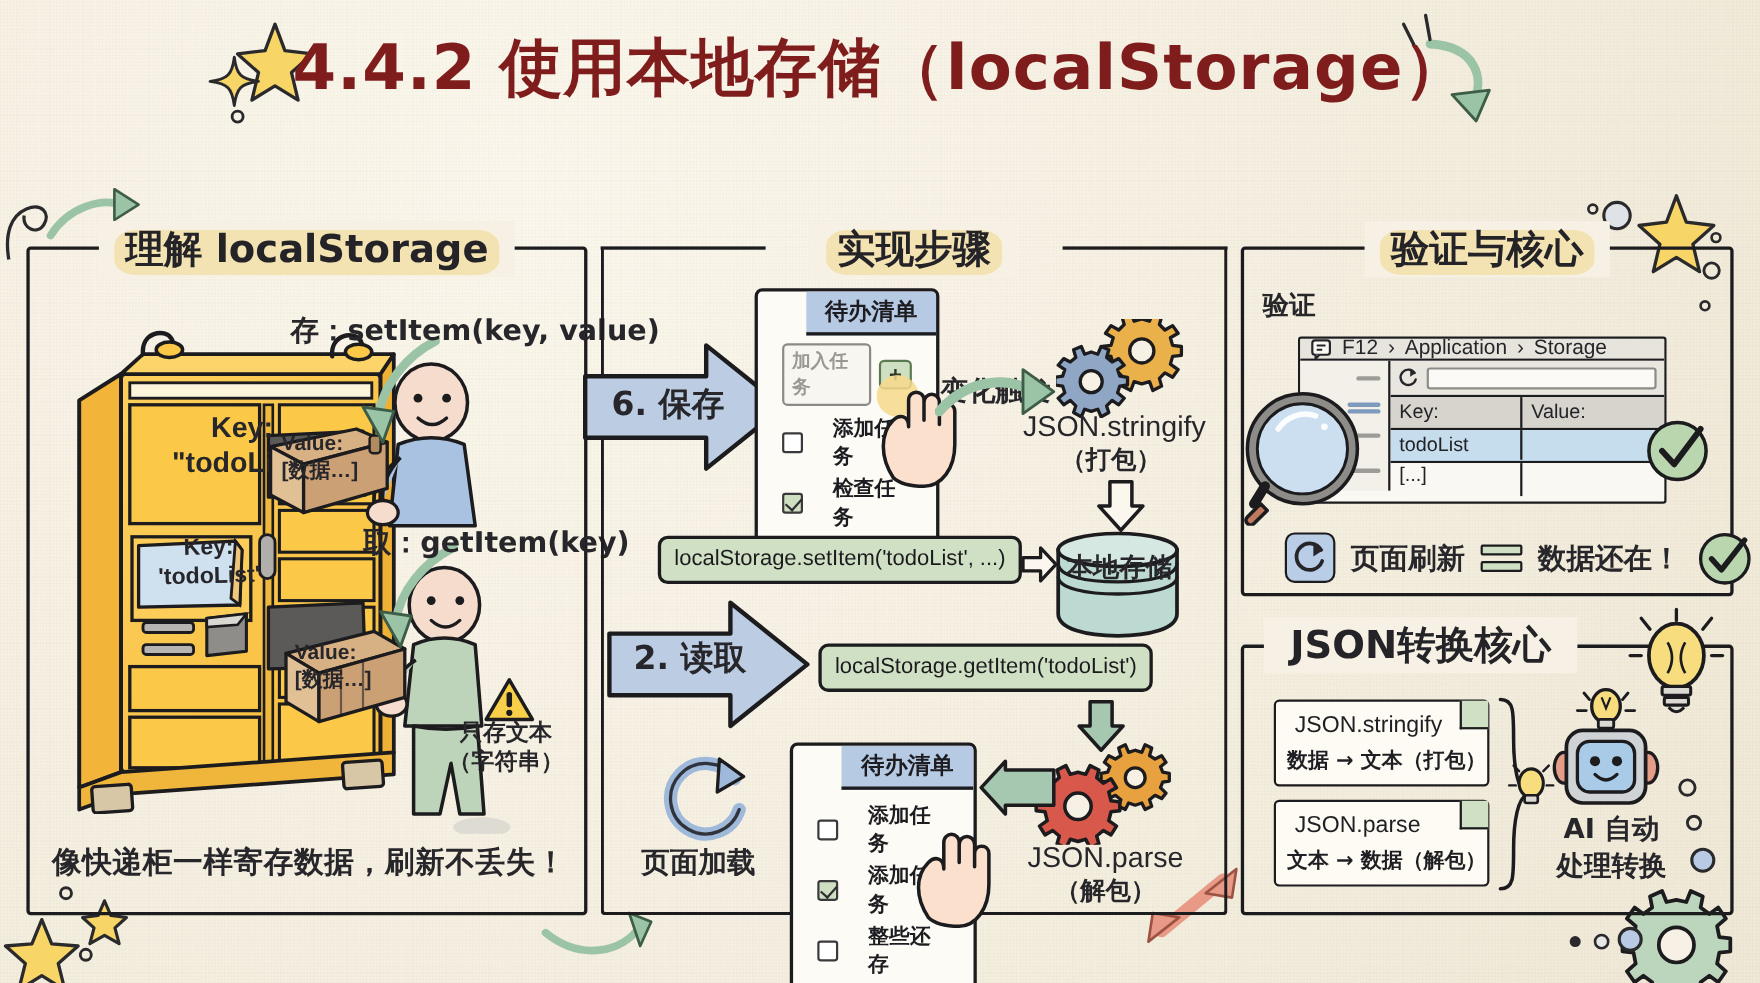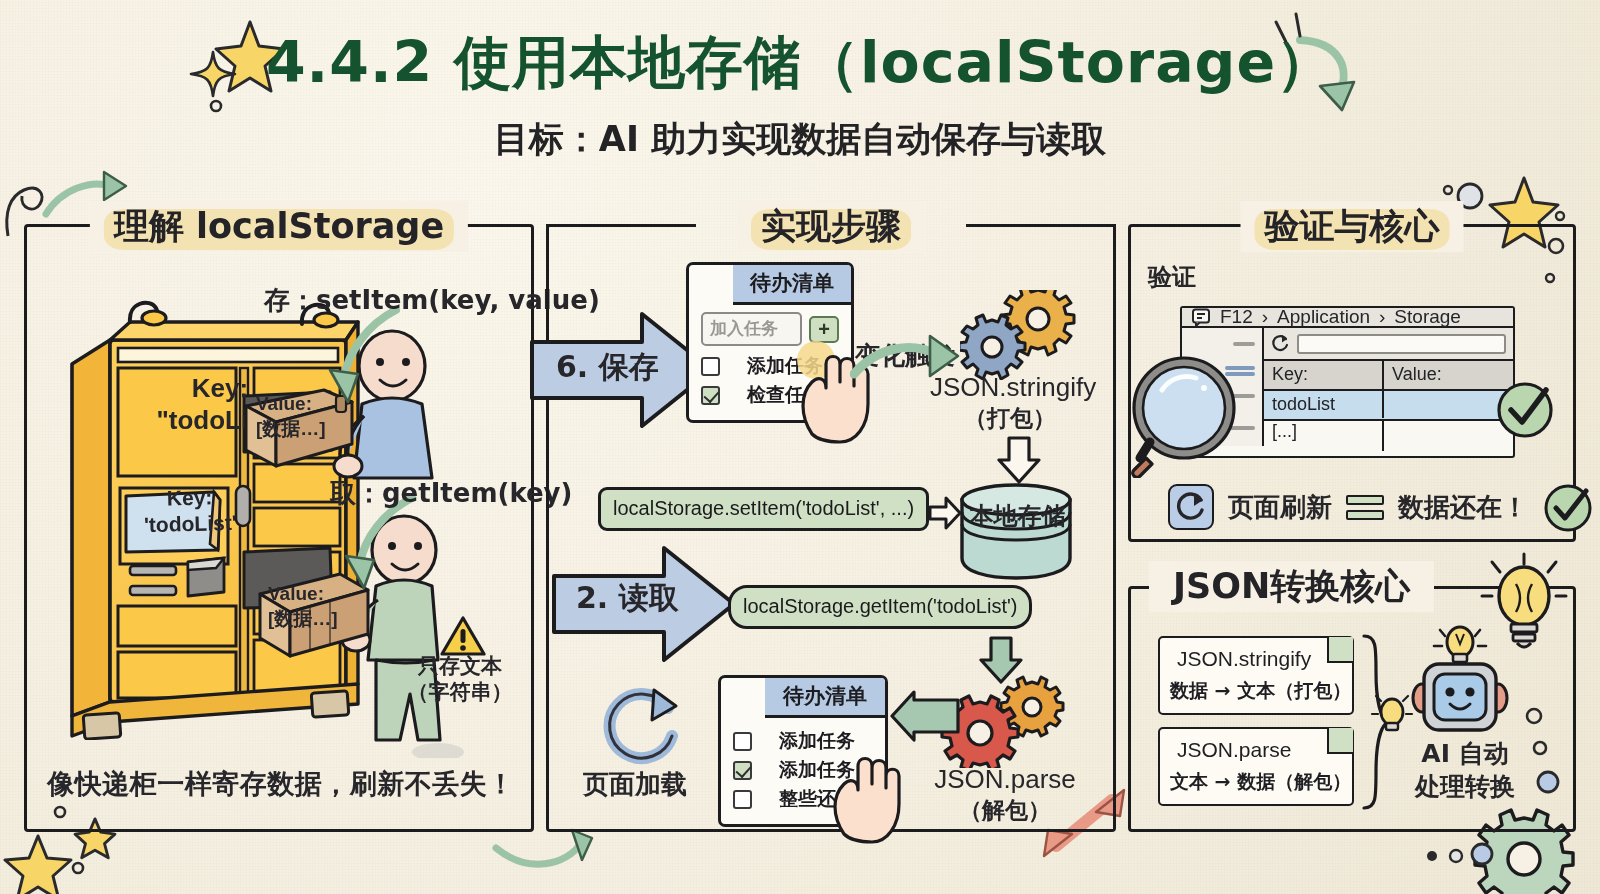--- a/index.html
+++ b/index.html
@@ -20,21 +20,21 @@
       radial-gradient(circle at 30% 20%, #fbf7ec 0%, #f4eedf 60%, #efe8d6 100%);
     pointer-events:none;
   }
   .abs{ position:absolute; }
 
   
   #title-wrap{ left:0; top:26px; width:1600px; text-align:center; }
   #main-title{
     display:inline-block; position:relative;
     font-size:57px; font-weight:700; letter-spacing:1px;
-    color:#14532d; padding:6px 26px; line-height:1.08;
+    color:#7f1d1d; padding:6px 26px; line-height:1.08;
     font-family:"DejaVu Sans","Liberation Sans",sans-serif;
   }
   #main-title:before{
     content:""; position:absolute; left:0; right:0; top:14px; bottom:6px;
     background:#f4e2ae; border-radius:30px/18px; z-index:-1;
     filter:blur(0.4px);
   }
   #subtitle{
     position:relative; display:inline-block;
     font-size:35px; font-weight:700; margin-top:14px; padding:2px 16px 4px;
@@ -94,21 +94,21 @@
   .todo-card{
     position:absolute; background:#fcfbf6;
     border:3px solid #1c1b1e; border-radius:7px; overflow:hidden;
   }
   .todo-head{
     background:#b7cae4; border-bottom:3px solid #1c1b1e;
     text-align:center; font-size:21px; font-weight:700; padding:4px 0 5px;
     color:#1d1c20;
     margin-left:44px;
   }
-  .todo-body{ padding:7px 12px 9px; }
+  .todo-body{ padding:7px 22px 9px; }
   .todo-input-row{ display:flex; align-items:center; gap:7px; margin-bottom:7px;}
   .todo-input{
     flex:1; border:2px solid #8b8a86; border-radius:5px; background:#f7f6f1;
     font-size:17px; color:#9a9892; padding:3px 7px 4px;
   }
   .add-btn{
     width:30px; height:27px; border:2px solid #5c7a52; border-radius:5px;
     background:#cfe0c2; color:#2c3a27; font-size:20px; font-weight:700;
     display:flex; align-items:center; justify-content:center; line-height:1;
   }
@@ -121,21 +121,21 @@
   }
   #todo1{ left:686px; top:262px; width:168px; }
   #todo2{ left:718px; top:675px; width:170px; }
 
   .code-pill{
     position:absolute; background:#cfe0c4; border:3px solid #1c1b1e;
     border-radius:9px; font-size:20px; padding:7px 12px 8px; white-space:nowrap;
     color:#1b1a1d;
   }
   #code-set{ left:598px; top:487px; }
-  #code-get{ left:728px; top:585px;border-radius:19px; }
+  #code-get{ left:744px; top:585px; }
 
   #lbl-change{ left:855px; top:298px; font-size:25px; font-weight:700;margin-top:41px;}
   #lbl-stringify{ left:930px; top:371px; width:160px; text-align:center; font-size:24px; line-height:1.25; font-weight:400;}
   #lbl-parse{ left:930px; top:763px; width:150px; text-align:center; font-size:24px; line-height:1.25;}
   #lbl-pageload{ left:583px; top:767px; font-size:26px; font-weight:700;}
   #lbl-localdb{ left:960px; top:500px; width:115px; text-align:center; font-size:24px; font-weight:700;}
 
   
   #lbl-verify{ left:1148px; top:261px; font-size:24px; font-weight:700;}
   #devtools{
@@ -250,21 +250,20 @@
   <circle cx="1432" cy="856" r="5" fill="#2a2a2c"></circle>
   <circle cx="1456" cy="856" r="6" fill="#e6e6e4" stroke="#2a2a2c" stroke-width="2.4"></circle>
   <circle cx="1482" cy="854" r="10" fill="#b9cbe4" stroke="#2a2a2c" stroke-width="2.8"></circle>
   <circle cx="1534" cy="716" r="7" fill="none" stroke="#2a2a2c" stroke-width="2.6"></circle>
   <circle cx="1540" cy="748" r="6" fill="none" stroke="#2a2a2c" stroke-width="2.6"></circle>
   <circle cx="1548" cy="782" r="10" fill="#b9cbe4" stroke="#2a2a2c" stroke-width="2.8"></circle>
 </svg>
 
 <div class="abs" id="title-wrap">
   <div id="main-title" class="cn">4.4.2 使用本地存储（localStorage）</div>
-  <div><div id="subtitle" class="cn">目标：AI 助力实现数据自动保存与读取</div></div>
 </div>
 
 <div class="abs panel" id="panel-left">
   <div class="panel-title">
     <span class="txt cn">理解 localStorage</span>
   </div>
 </div>
 
 <svg class="abs" id="locker" viewBox="0 0 330 440">
   <defs>

